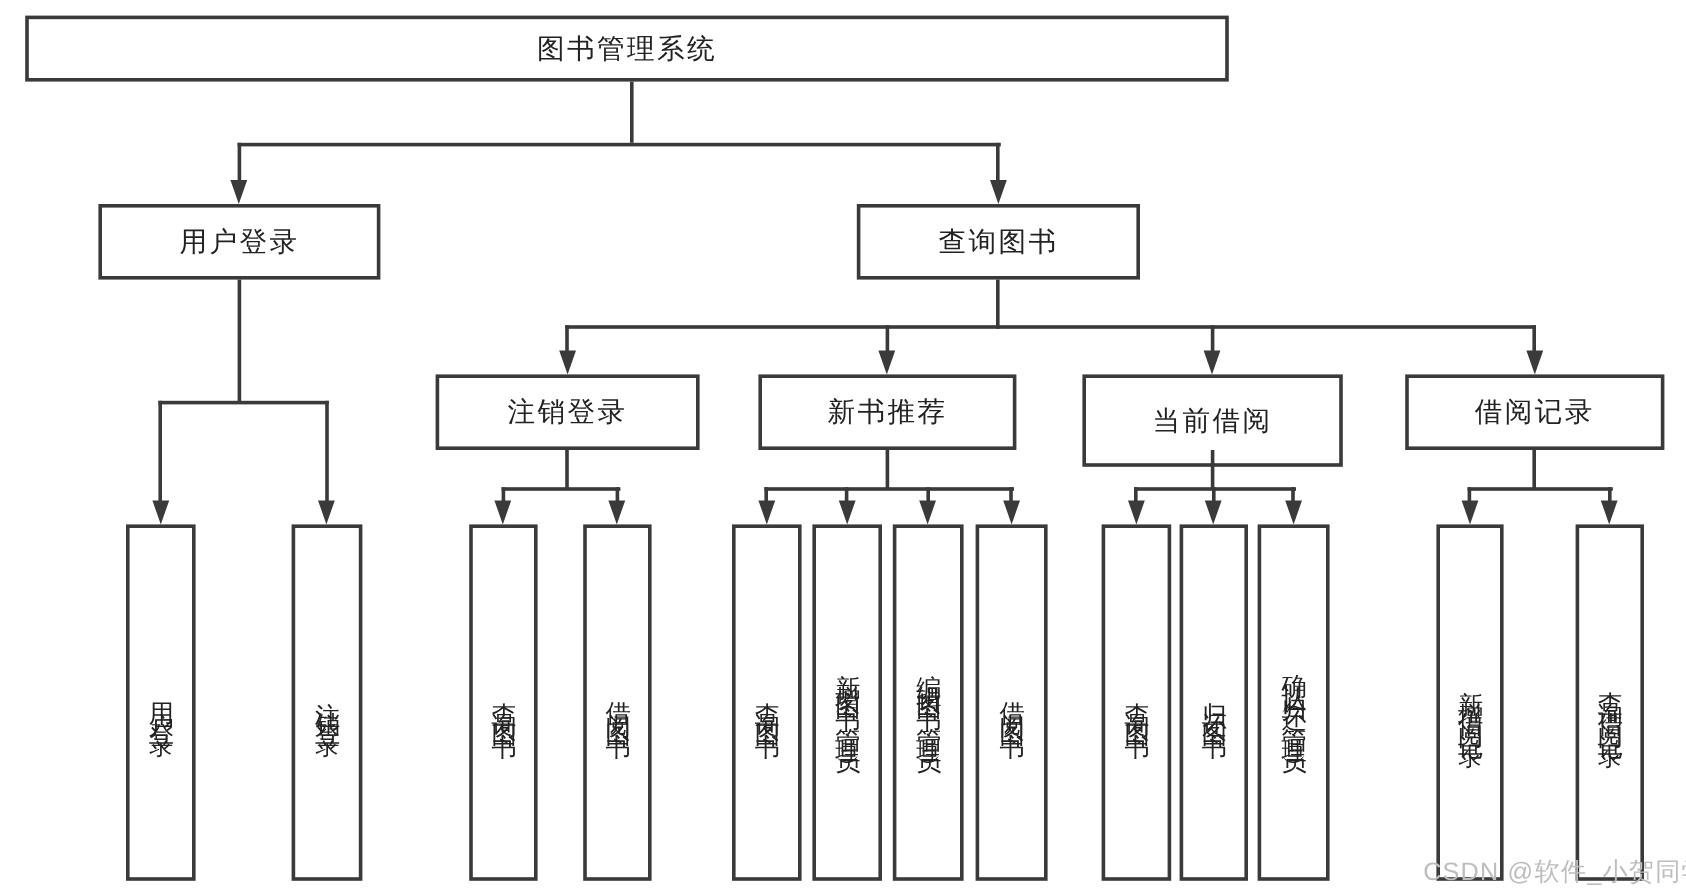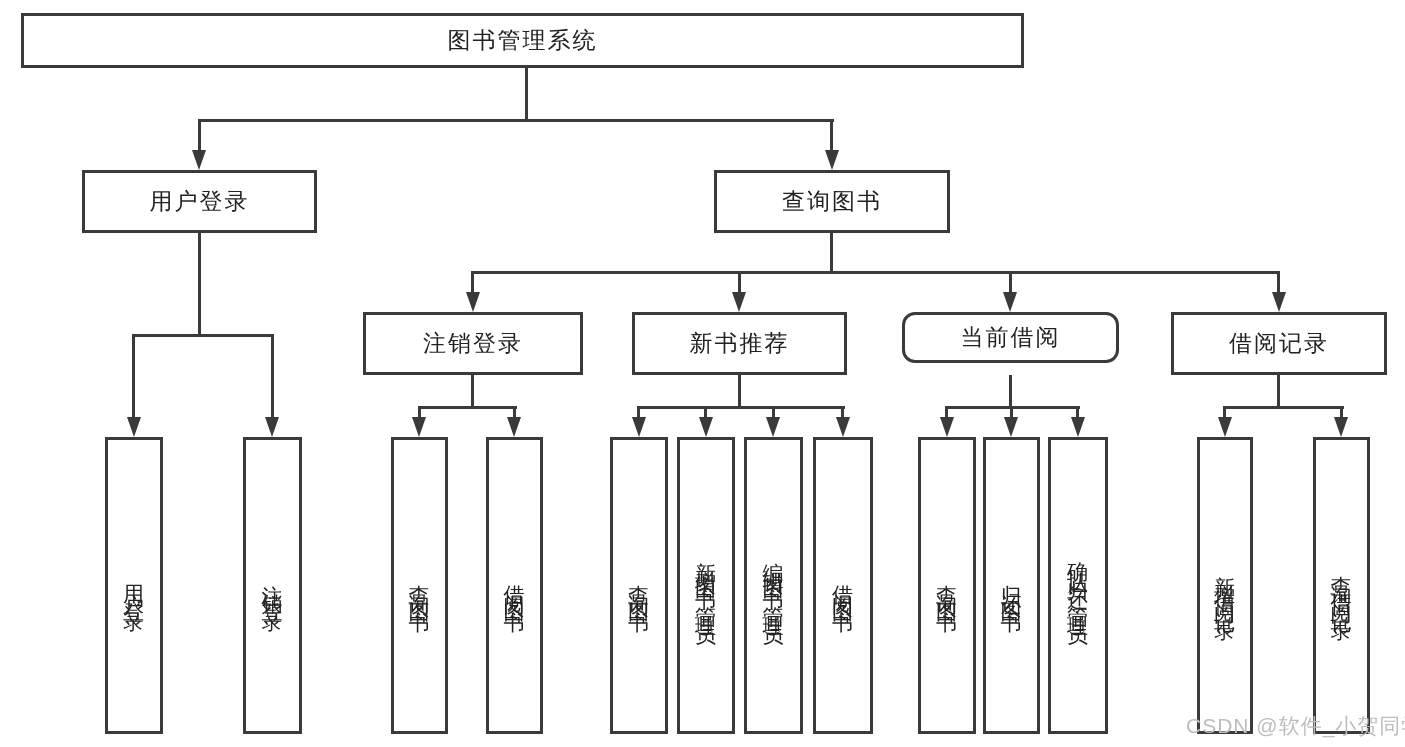--- a/index.html
+++ b/index.html
@@ -94,21 +94,21 @@
   <div class="arrow" style="left:1003px;top:292px;"></div>
   <div class="vline" style="left:1277px;top:271px;height:24px;"></div>
   <div class="arrow" style="left:1272px;top:292px;"></div>
 
   <div class="box" style="left:363px;top:312px;width:220px;height:63px;">
     <span>注销登录</span>
   </div>
   <div class="box" style="left:632px;top:312px;width:215px;height:63px;">
     <span>新书推荐</span>
   </div>
-  <div class="box" style="left:902px;top:312px;width:217px;height:51px;border-radius:13px;">
+  <div class="box" style="left:902px;top:312px;width:217px;height:77px;">
     <span>当前借阅</span>
   </div>
   <div class="box" style="left:1171px;top:312px;width:216px;height:63px;">
     <span>借阅记录</span>
   </div>
 
   <div class="vline" style="left:198px;top:233px;height:103px;"></div>
   <div class="hline" style="left:132px;top:334px;width:142px;"></div>
   <div class="vline" style="left:132px;top:334px;height:86px;"></div>
   <div class="arrow" style="left:127px;top:417px;"></div>

